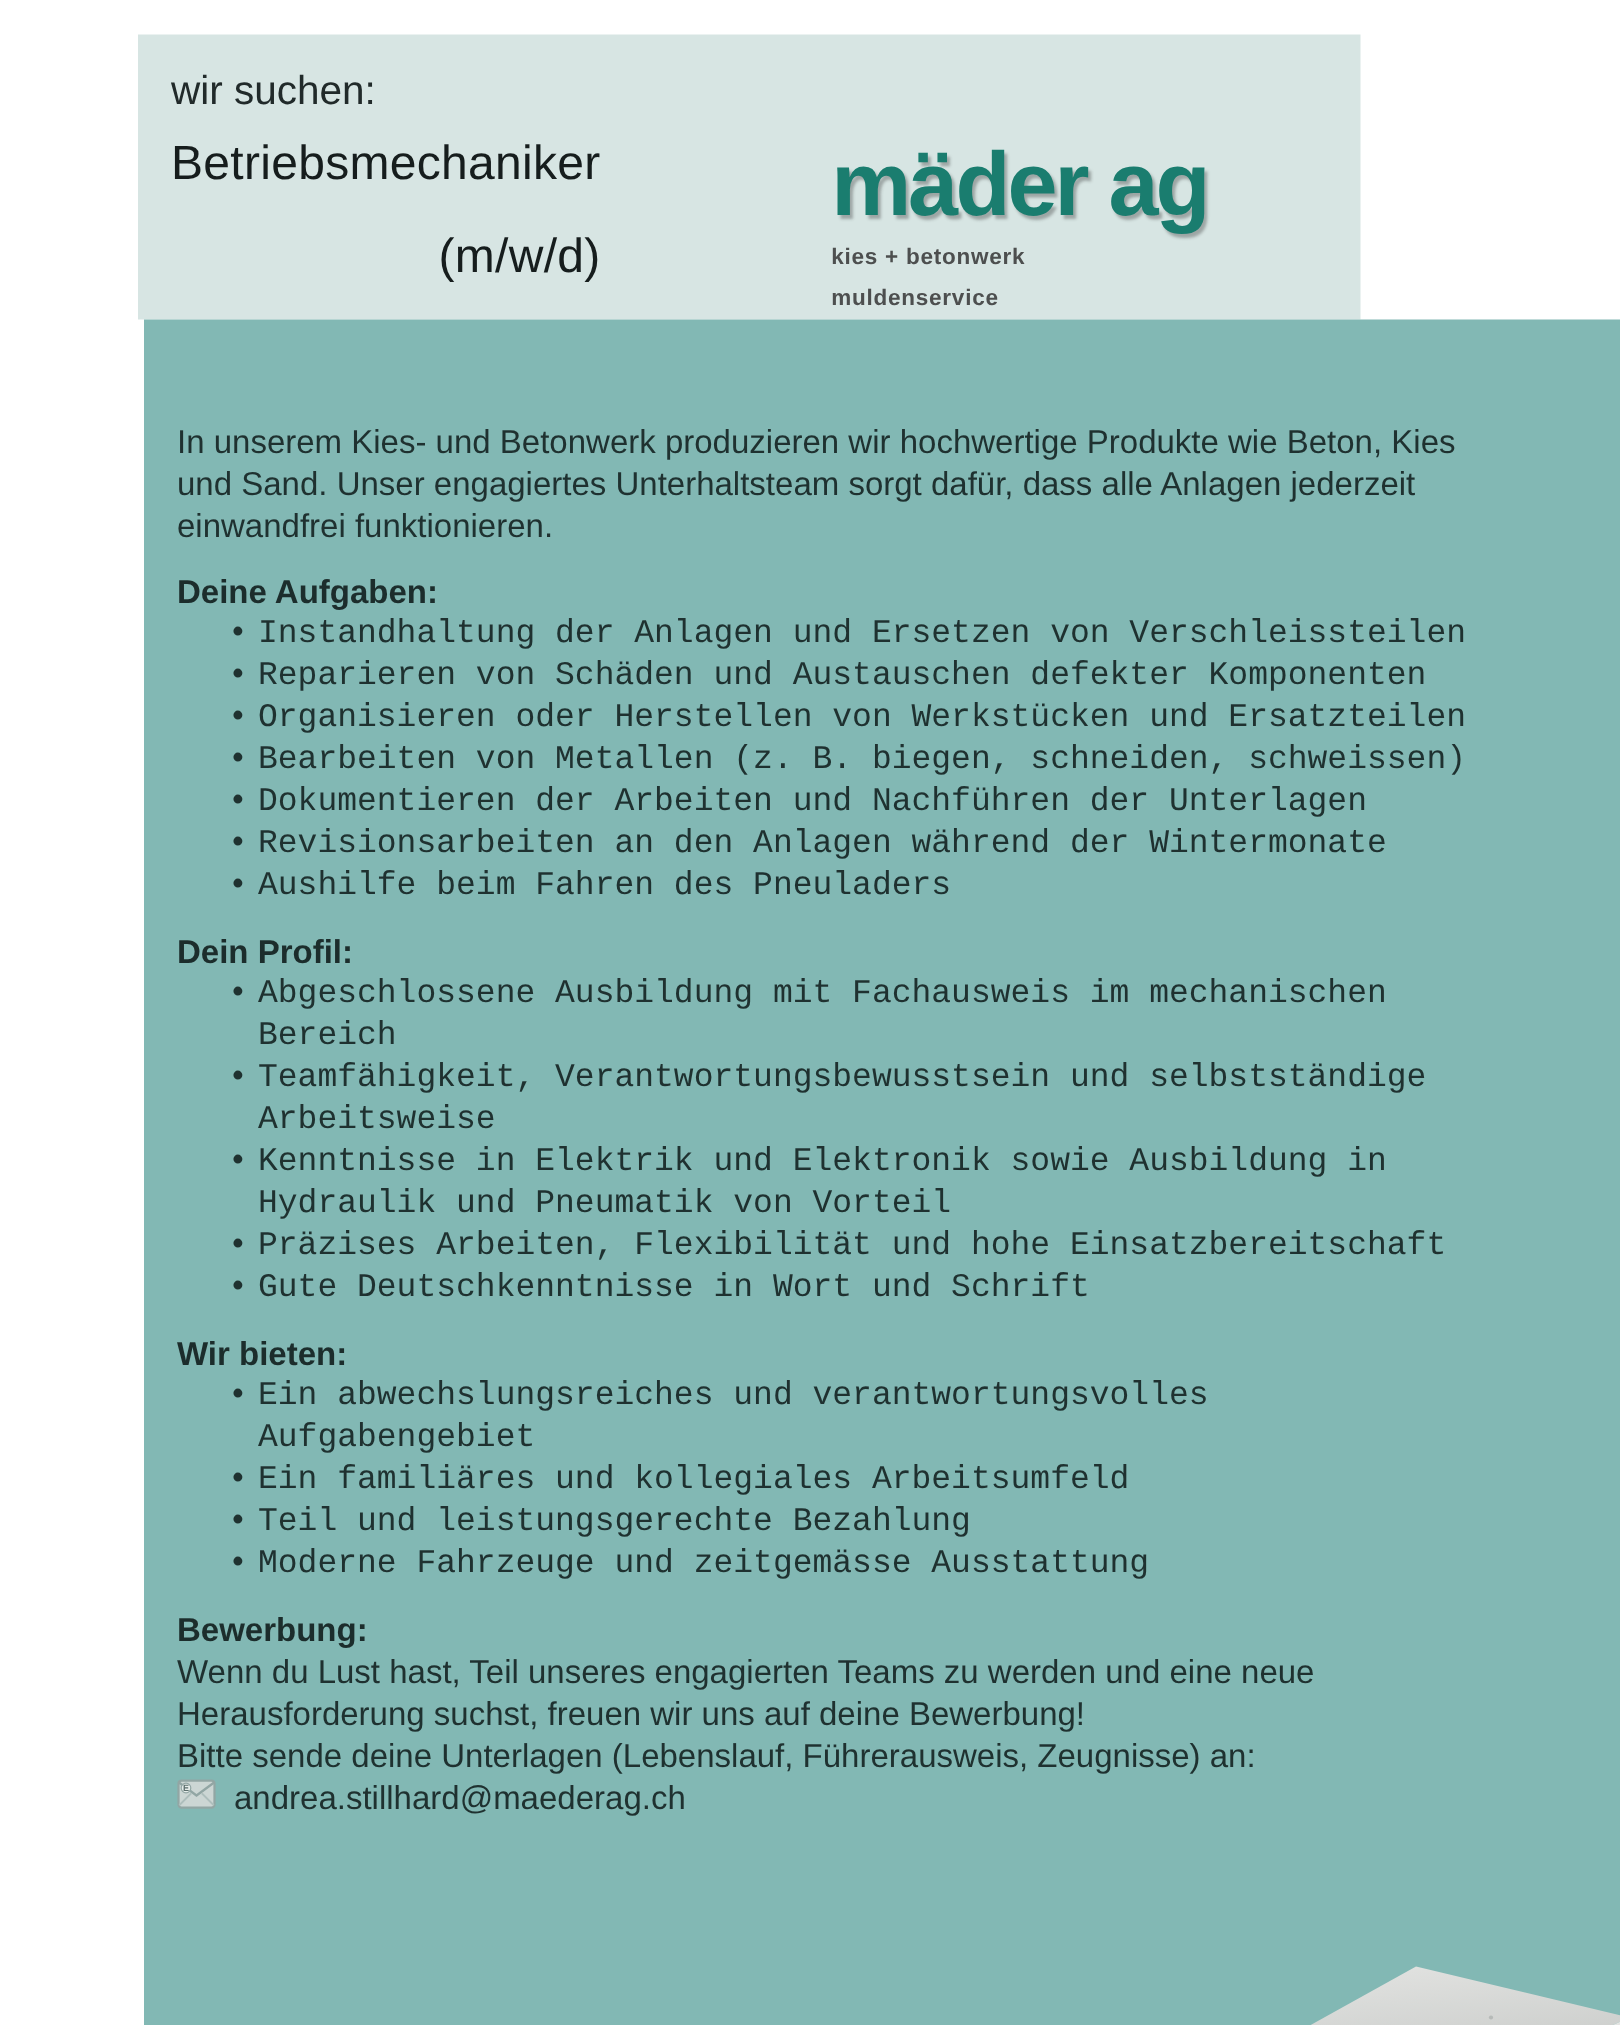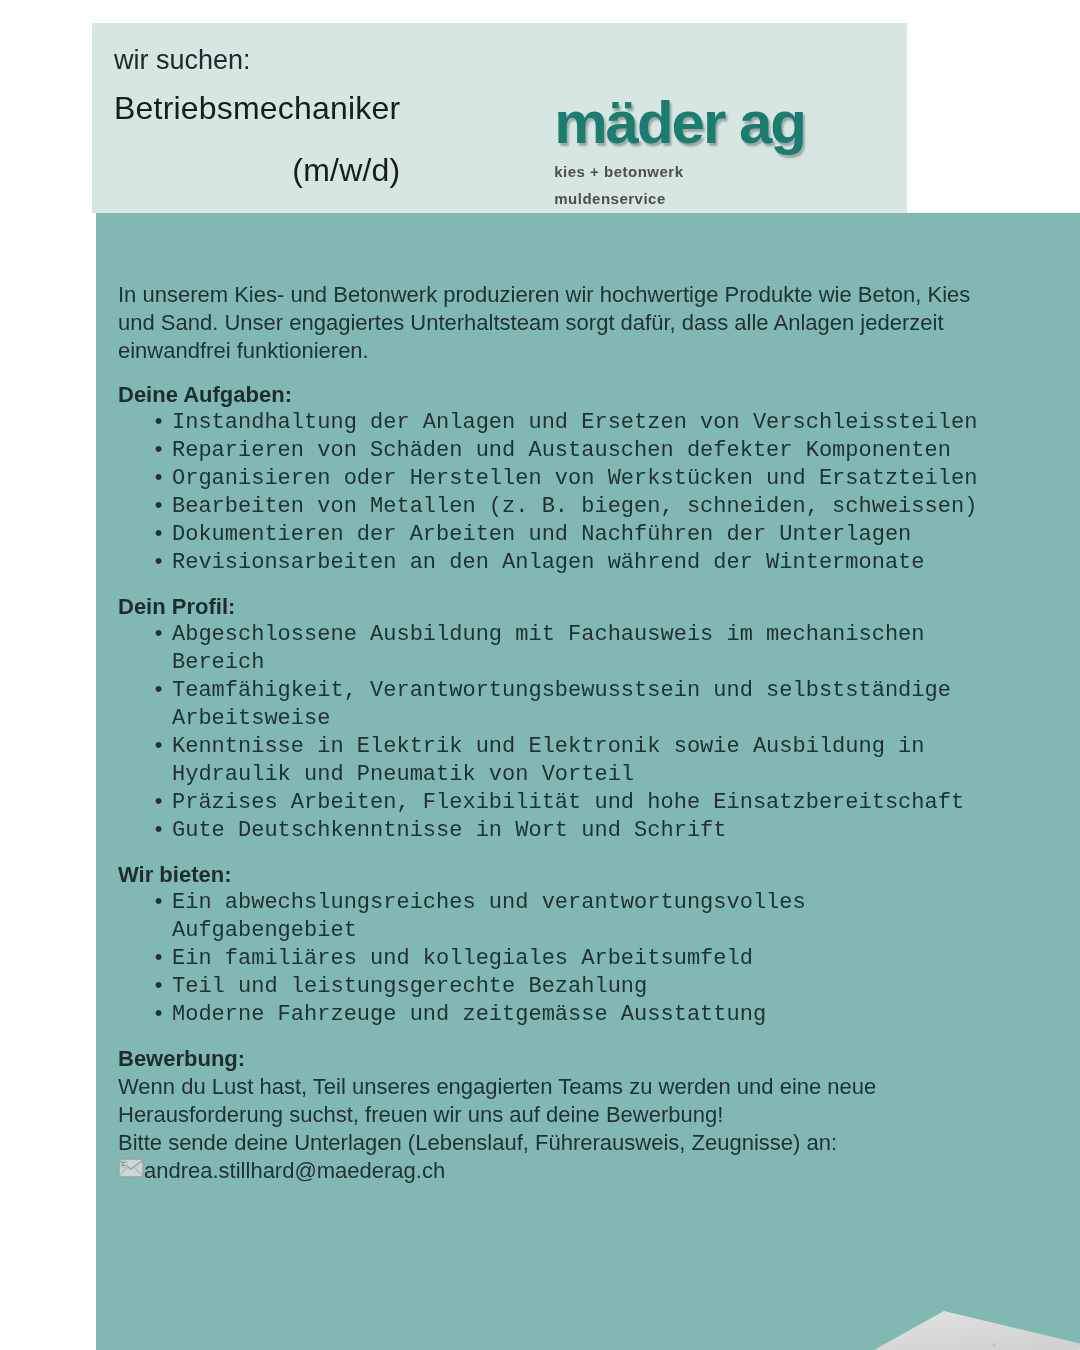--- a/index.html
+++ b/index.html
@@ -55,21 +55,21 @@
   }
   ul.bullets li{
     position:relative;line-height:28px;font-family:Liberation Mono, monospace;
   }
   ul.bullets li::before{
     content:"\2022";
     position:absolute;left:-20px;top:0;
     font-size:22px;color:#1f3130;
   }
   .app-line{line-height:28px;}
-  .email-line{display:flex;align-items:center;gap:0;line-height:28px;}
+  .email-line{display:flex;align-items:center;gap:12px;line-height:28px;}
   .email-icon{flex:0 0 auto;display:inline-block;}
   
   .cube{position:absolute;left:748px;top:1092px;width:270px;height:256px;}
 </style>
 </head>
 <body>
 
 <div class="header">
   <div class="header-text">
     <div class="eyebrow">wir suchen:</div>
@@ -91,20 +91,21 @@
     <p class="intro">In unserem Kies- und Betonwerk produzieren wir hochwertige Produkte wie Beton, Kies und Sand. Unser engagiertes Unterhaltsteam sorgt dafür, dass alle Anlagen jederzeit einwandfrei funktionieren.</p>
 
     <div class="sec-heading">Deine Aufgaben:</div>
     <ul class="bullets">
         <li>Instandhaltung der Anlagen und Ersetzen von Verschleissteilen</li>
         <li>Reparieren von Schäden und Austauschen defekter Komponenten</li>
         <li>Organisieren oder Herstellen von Werkstücken und Ersatzteilen</li>
         <li>Bearbeiten von Metallen (z. B. biegen, schneiden, schweissen)</li>
         <li>Dokumentieren der Arbeiten und Nachführen der Unterlagen</li>
         <li>Revisionsarbeiten an den Anlagen während der Wintermonate</li>
+        <li>Aushilfe beim Fahren des Pneuladers</li>
       </ul>
 
     <div class="sec-heading">Dein Profil:</div>
     <ul class="bullets">
         <li>Abgeschlossene Ausbildung mit Fachausweis im mechanischen Bereich</li>
         <li>Teamfähigkeit, Verantwortungsbewusstsein und selbstständige Arbeitsweise</li>
         <li>Kenntnisse in Elektrik und Elektronik sowie Ausbildung in Hydraulik und Pneumatik von Vorteil</li>
         <li>Präzises Arbeiten, Flexibilität und hohe Einsatzbereitschaft</li>
         <li>Gute Deutschkenntnisse in Wort und Schrift</li>
       </ul>

